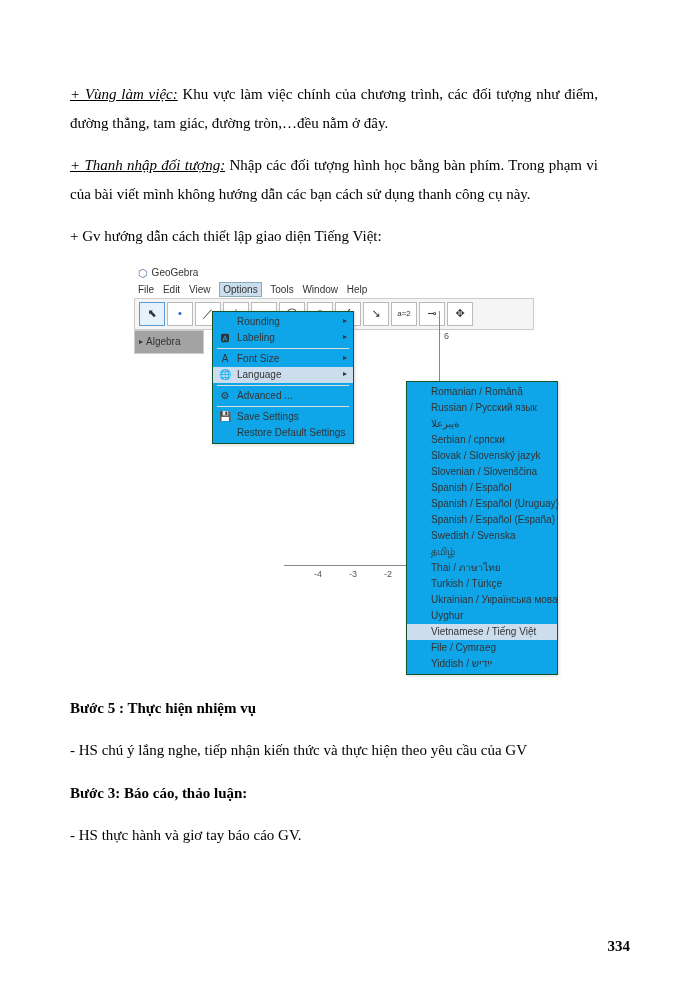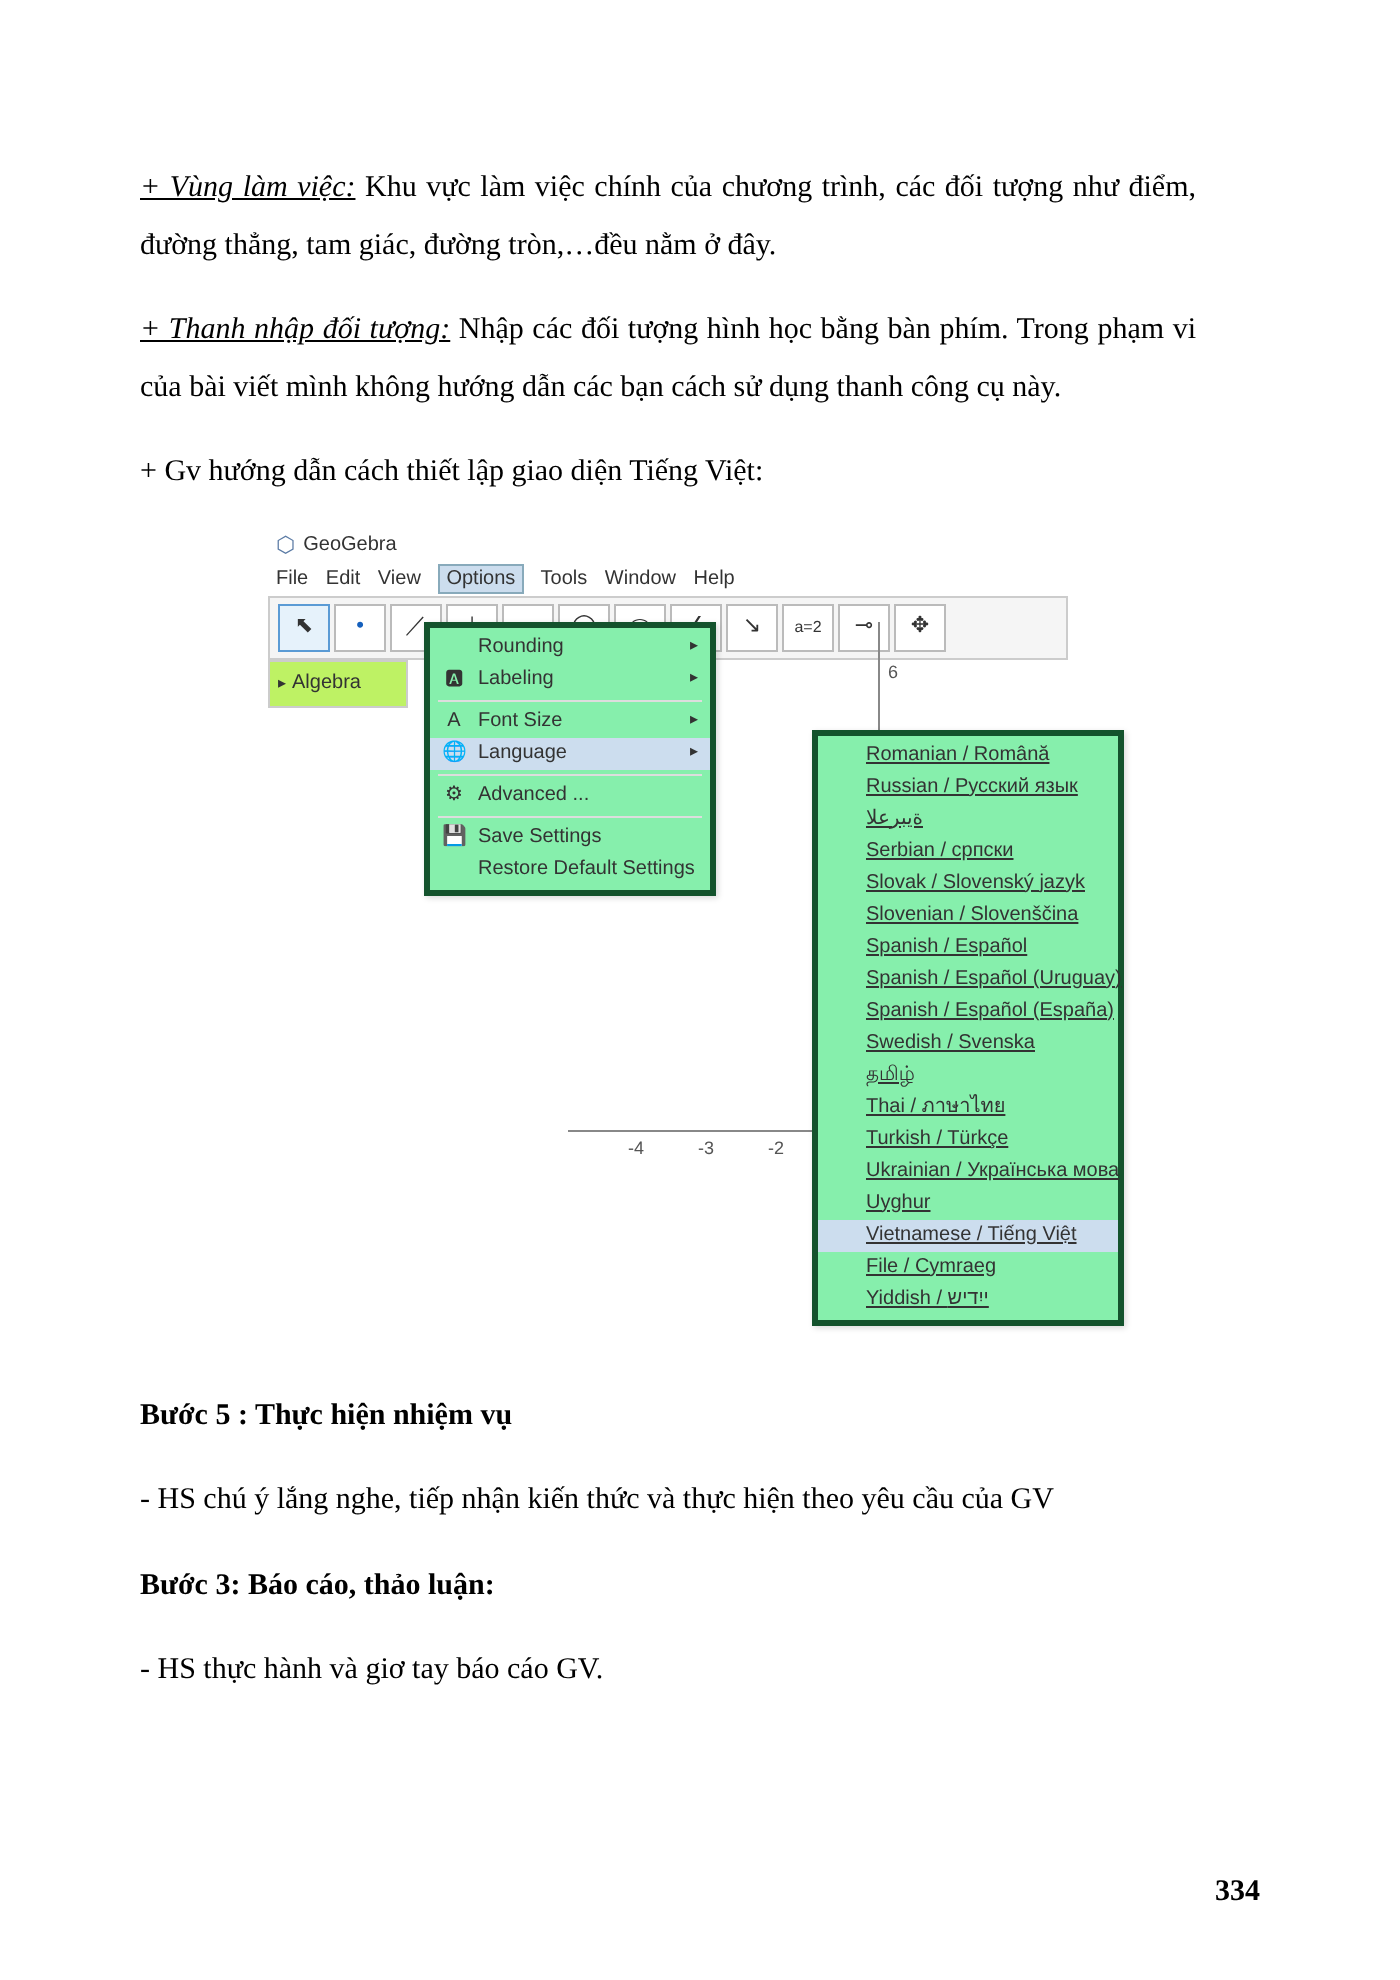--- a/index.html
+++ b/index.html
@@ -49,47 +49,47 @@
     width:24px; height:22px;
     border:1px solid #bbb;
     background:#fff;
     display:flex; align-items:center; justify-content:center;
     font-size:11px;
   }
   .toolbar .tbtn.sel { border-color:#5b9bd5; background:#e6f2fb;}
   .panel-row { display:flex; }
   .sidebar {
     border:1px solid #ccc;
-    background:#bef264;
+    background:#a3a3a3;
     padding:2px 4px;
     width:60px;
     height:18px;
     display:flex;
     align-items:center;
     gap:3px;
     text-align:center;
   }
   .sidebar::before { content:"▸"; font-size:8px; }
   
   .dropdown {
     position:absolute;
-    background:#86efac;
-    border:3px solid #14532d;
+    background:#0ea5e9;
+    border:1px solid #14532d;
     padding:2px 0;
     box-shadow:1px 1px 3px rgba(0,0,0,.15);
     z-index:10;
   }
   .dropdown .item { padding:2px 10px 2px 24px; white-space:nowrap; position:relative; }
   .dropdown .item.arrow::after { content:"▸"; position:absolute; right:6px; font-size:8px; }
   .dropdown .item.sel { background:#cde; }
   .dropdown .sep { height:1px; background:#ddd; margin:2px 4px; }
   .dropdown .ico { position:absolute; left:6px; width:12px; text-align:center; }
   .options-menu { top:46px; left:78px; width:140px; }
   .alpha-menu { top:86px; left:220px; width:50px; }
-  .lang-menu { top:100px; left:272px; width:150px;text-decoration:underline; }
+  .lang-menu { top:116px; left:272px; width:150px; }
   
   .graph {
     position:absolute;
     top:46px; left:150px; right:0; bottom:0;
     height:300px;
     pointer-events:none;
   }
   .axis-y { position:absolute; left:155px; top:0; bottom:0; width:1px; background:#888; }
   .axis-x { position:absolute; left:0; right:0; top:254px; height:1px; background:#888; }
   .tick { position:absolute; font-size:9px; color:#555; }

